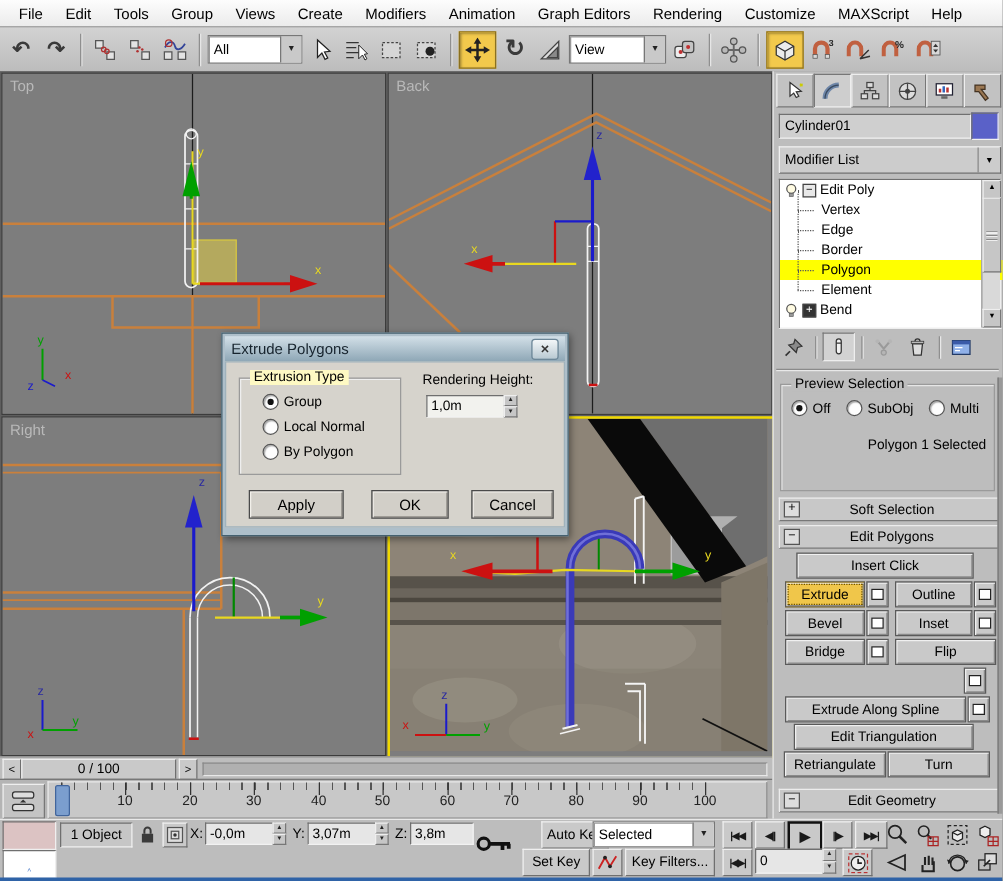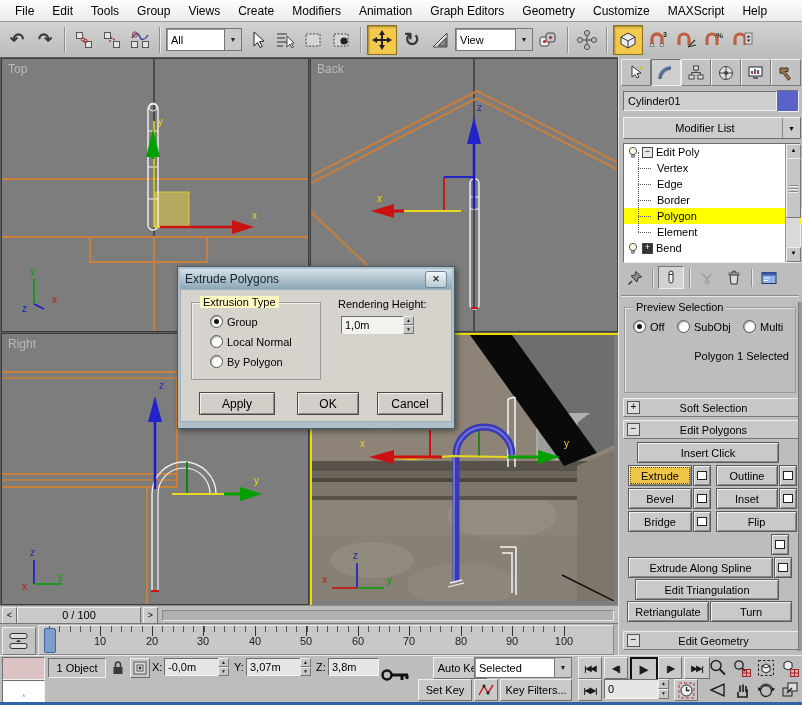--- a/index.html
+++ b/index.html
@@ -60,21 +60,21 @@
   .cmdpanel{position:absolute;left:618px;top:57px;width:184px;height:598px;background:#bdbdbd;border-left:1px solid #e8e8e8;}
   .cptabs{position:absolute;left:2px;top:2px;right:2px;height:27px;display:flex;}
   .cptab{flex:1;border:1px solid;border-color:#eee #777 #777 #eee;background:#c2c2c2;
     display:flex;align-items:center;justify-content:center;}
   .cptab.active{background:#cecece;border-color:#777 #eee #eee #777;}
   .namefield{position:absolute;left:4px;top:34px;width:148px;height:18px;background:#cfcfcf;
     border:1px solid;border-color:#707070 #f0f0f0 #f0f0f0 #707070;display:flex;align-items:center;padding-left:4px;}
   .colorswatch{position:absolute;left:158px;top:33px;width:20px;height:20px;background:#5a61c8;
     border:1px solid;border-color:#707070 #f0f0f0 #f0f0f0 #707070;}
   .modlist{position:absolute;left:4px;top:60px;width:176px;height:20px;background:#cccccc;border:1px solid;
-    border-color:#f0f0f0 #6f6f6f #6f6f6f #f0f0f0;display:flex;align-items:center;text-align:center;}
+    border-color:#f0f0f0 #6f6f6f #6f6f6f #f0f0f0;display:flex;align-items:center;}
   .modlist .val{flex:1;padding-left:4px;}
   .modlist .arrow{width:17px;height:100%;border-left:1px solid #888;display:flex;align-items:center;justify-content:center;font-size:7px;}
 
   .stack{position:absolute;left:4px;top:86px;width:176px;height:118px;background:#fff;
     border:1px solid;border-color:#6f6f6f #efefef #efefef #6f6f6f;}
   .srow{height:16px;display:flex;align-items:center;padding-left:3px;position:relative;width:158px;}
   .srow .lbl{margin-left:3px;}
   .srow.child{padding-left:30px;}
   .srow.child::before{content:"";position:absolute;left:14px;top:-8px;bottom:8px;border-left:1px dotted #555;}
   .srow.child::after{content:"";position:absolute;left:14px;width:13px;top:8px;border-top:1px dotted #555;}
@@ -160,21 +160,21 @@
   <div class="menubar">
     <span class="menu-item">File</span>
     <span class="menu-item">Edit</span>
     <span class="menu-item">Tools</span>
     <span class="menu-item">Group</span>
     <span class="menu-item">Views</span>
     <span class="menu-item">Create</span>
     <span class="menu-item">Modifiers</span>
     <span class="menu-item">Animation</span>
     <span class="menu-item">Graph Editors</span>
-    <span class="menu-item">Geometry</span>
+    <span class="menu-item">Rendering</span>
     <span class="menu-item">Customize</span>
     <span class="menu-item">MAXScript</span>
     <span class="menu-item">Help</span>
   </div>
 
   <div class="toolbar">
     <div class="tbtn">
         <span class="tglyph">↶</span>
       </div>
     <div class="tbtn">

